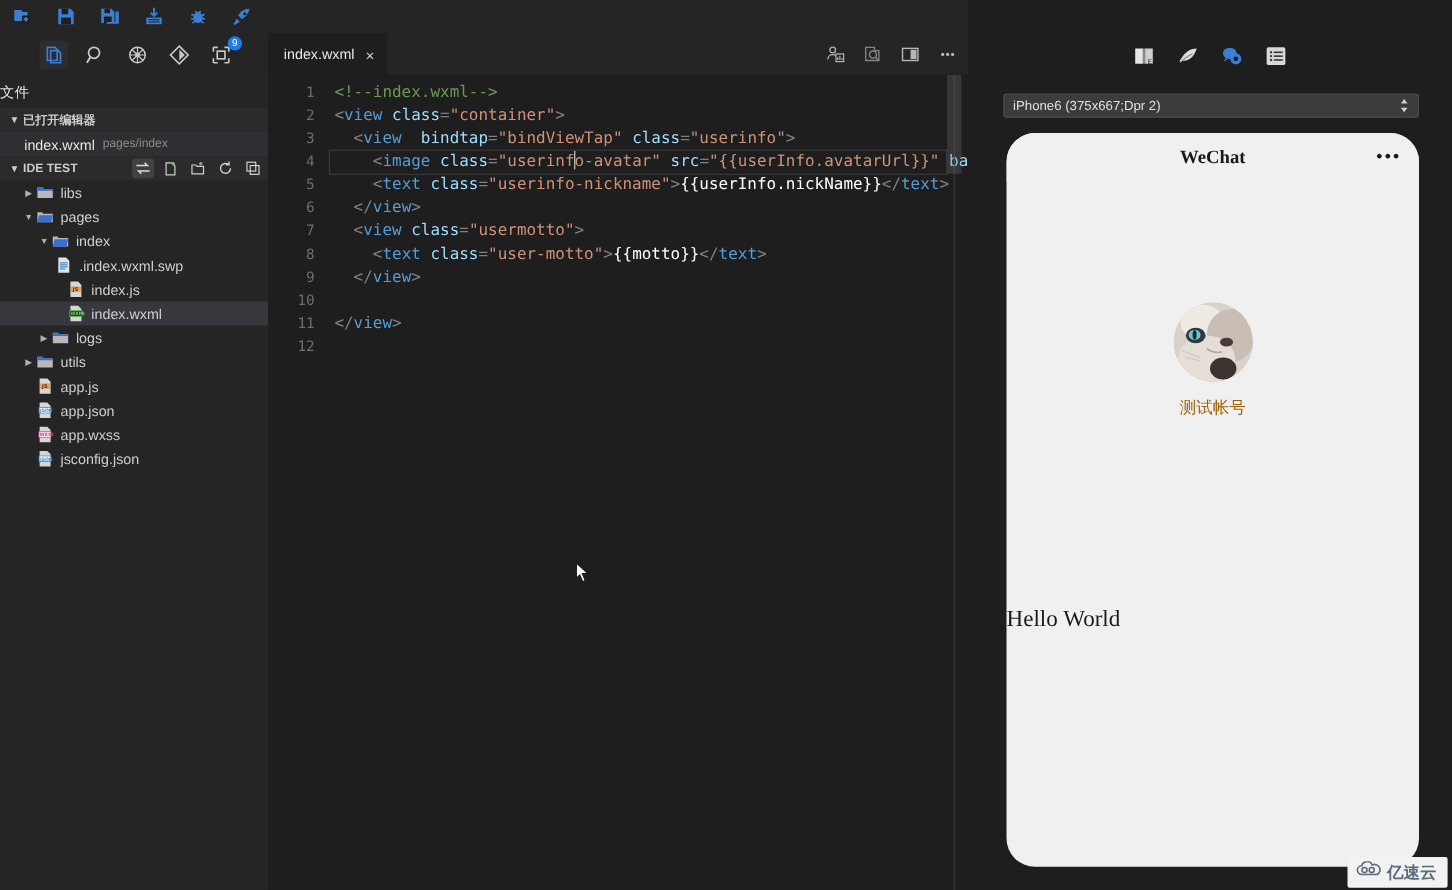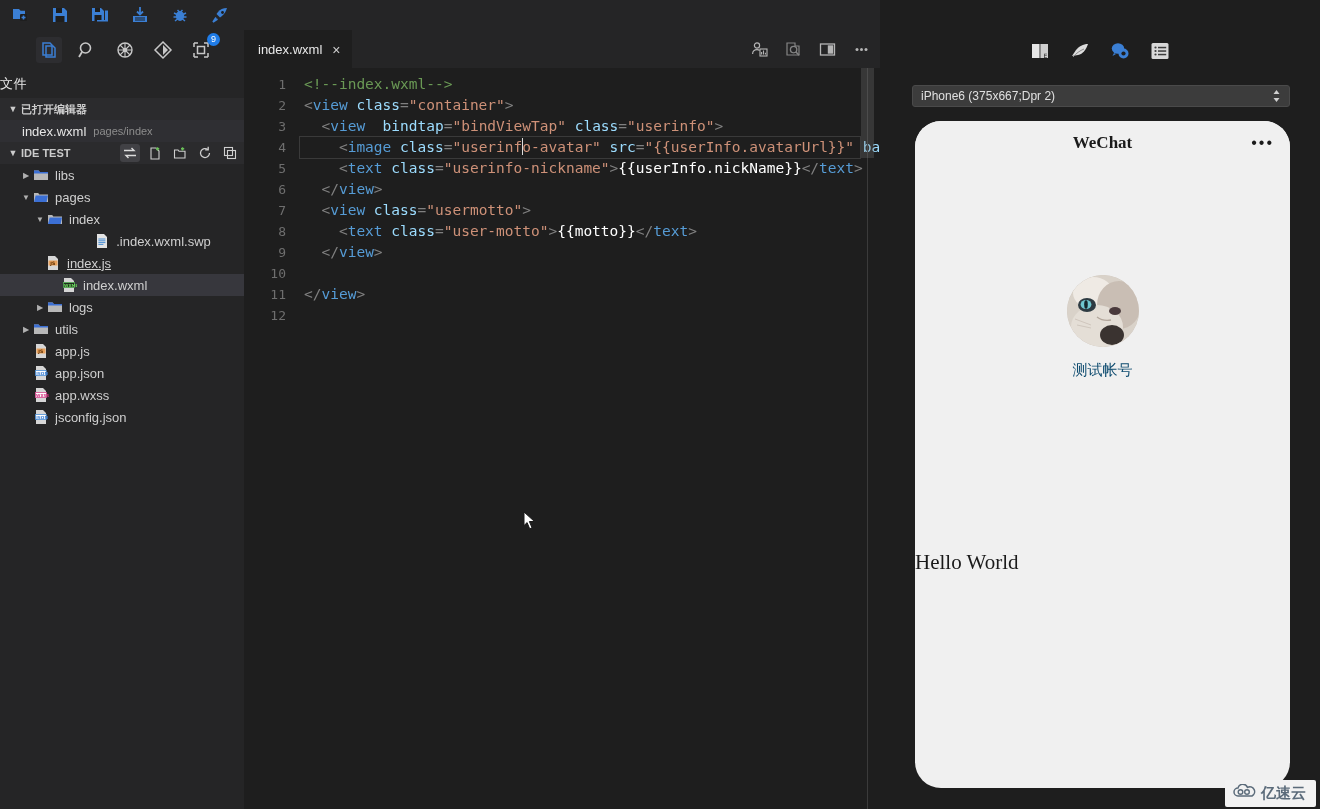--- a/index.html
+++ b/index.html
@@ -250,21 +250,21 @@
     display: flex; flex-direction: column;
     align-items: center; margin-top: 110px;
   }
   .avatar {
     width: 72px; height: 72px; border-radius: 50%;
     overflow: hidden;
     background: #cfc6bd;
     position: relative;
   }
   .nickname {
-    margin-top: 14px; color: #0c4a6e;
+    margin-top: 14px; color: #a16207;
     font-size: 15px;
     font-family: Liberation Mono, monospace;
   }
   .usermotto {
     margin-top: 170px; 
   }
   .motto {
     font-family: "Liberation Serif", serif;
     font-size: 21px; color: #1a1a1a;
   }
@@ -461,31 +461,31 @@
         <div class="tree-row" style="padding-left: 34px;">
           <span class="tree-arrow">▼</span>
           <span class="fileicon">
             <svg width="16" height="16" viewBox="0 0 16 16">
               <path d="M1 4h4.2l1.1 1.4H15v7.6H1z" fill="#b8b8b8"></path>
               <path d="M2.6 6.6H15l-1.4 6.4H1z" fill="#3b6fd4"></path>
             </svg>
           </span>
           <span class="tree-label">index</span>
         </div>
-        <div class="tree-row" style="padding-left: 48px; justify-content: center;">
+        <div class="tree-row" style="padding-left: 37px;">
           <span class="tree-arrow"></span>
           <span class="fileicon">
             <svg width="16" height="16" viewBox="0 0 16 16">
               <path d="M3 1h7l3 3v11H3z" fill="#e3e3e3"></path>
               <path d="M4.4 6h7M4.4 7.8h7M4.4 9.6h7M4.4 11.4h5" stroke="#4a8fd4" stroke-width="1"></path>
             </svg>
           </span>
           <span class="tree-label">.index.wxml.swp</span>
         </div>
-        <div class="tree-row" style="padding-left: 32px; text-decoration: underline;">
+        <div class="tree-row" style="padding-left: 48px;">
           <span class="tree-arrow"></span>
           <span class="fileicon">
             <svg width="16" height="16" viewBox="0 0 16 16">
               <path d="M3 1h7l3 3v11H3z" fill="#d6d6d6"></path>
               <rect x="3.5" y="5.5" width="9" height="5" fill="#e8a15c"></rect>
               <text x="5.2" y="9.8" font-size="4.6" fill="#5a2d00" font-family="DejaVu Sans" font-weight="bold">JS</text>
             </svg>
           </span>
           <span class="tree-label">index.js</span>
         </div>

